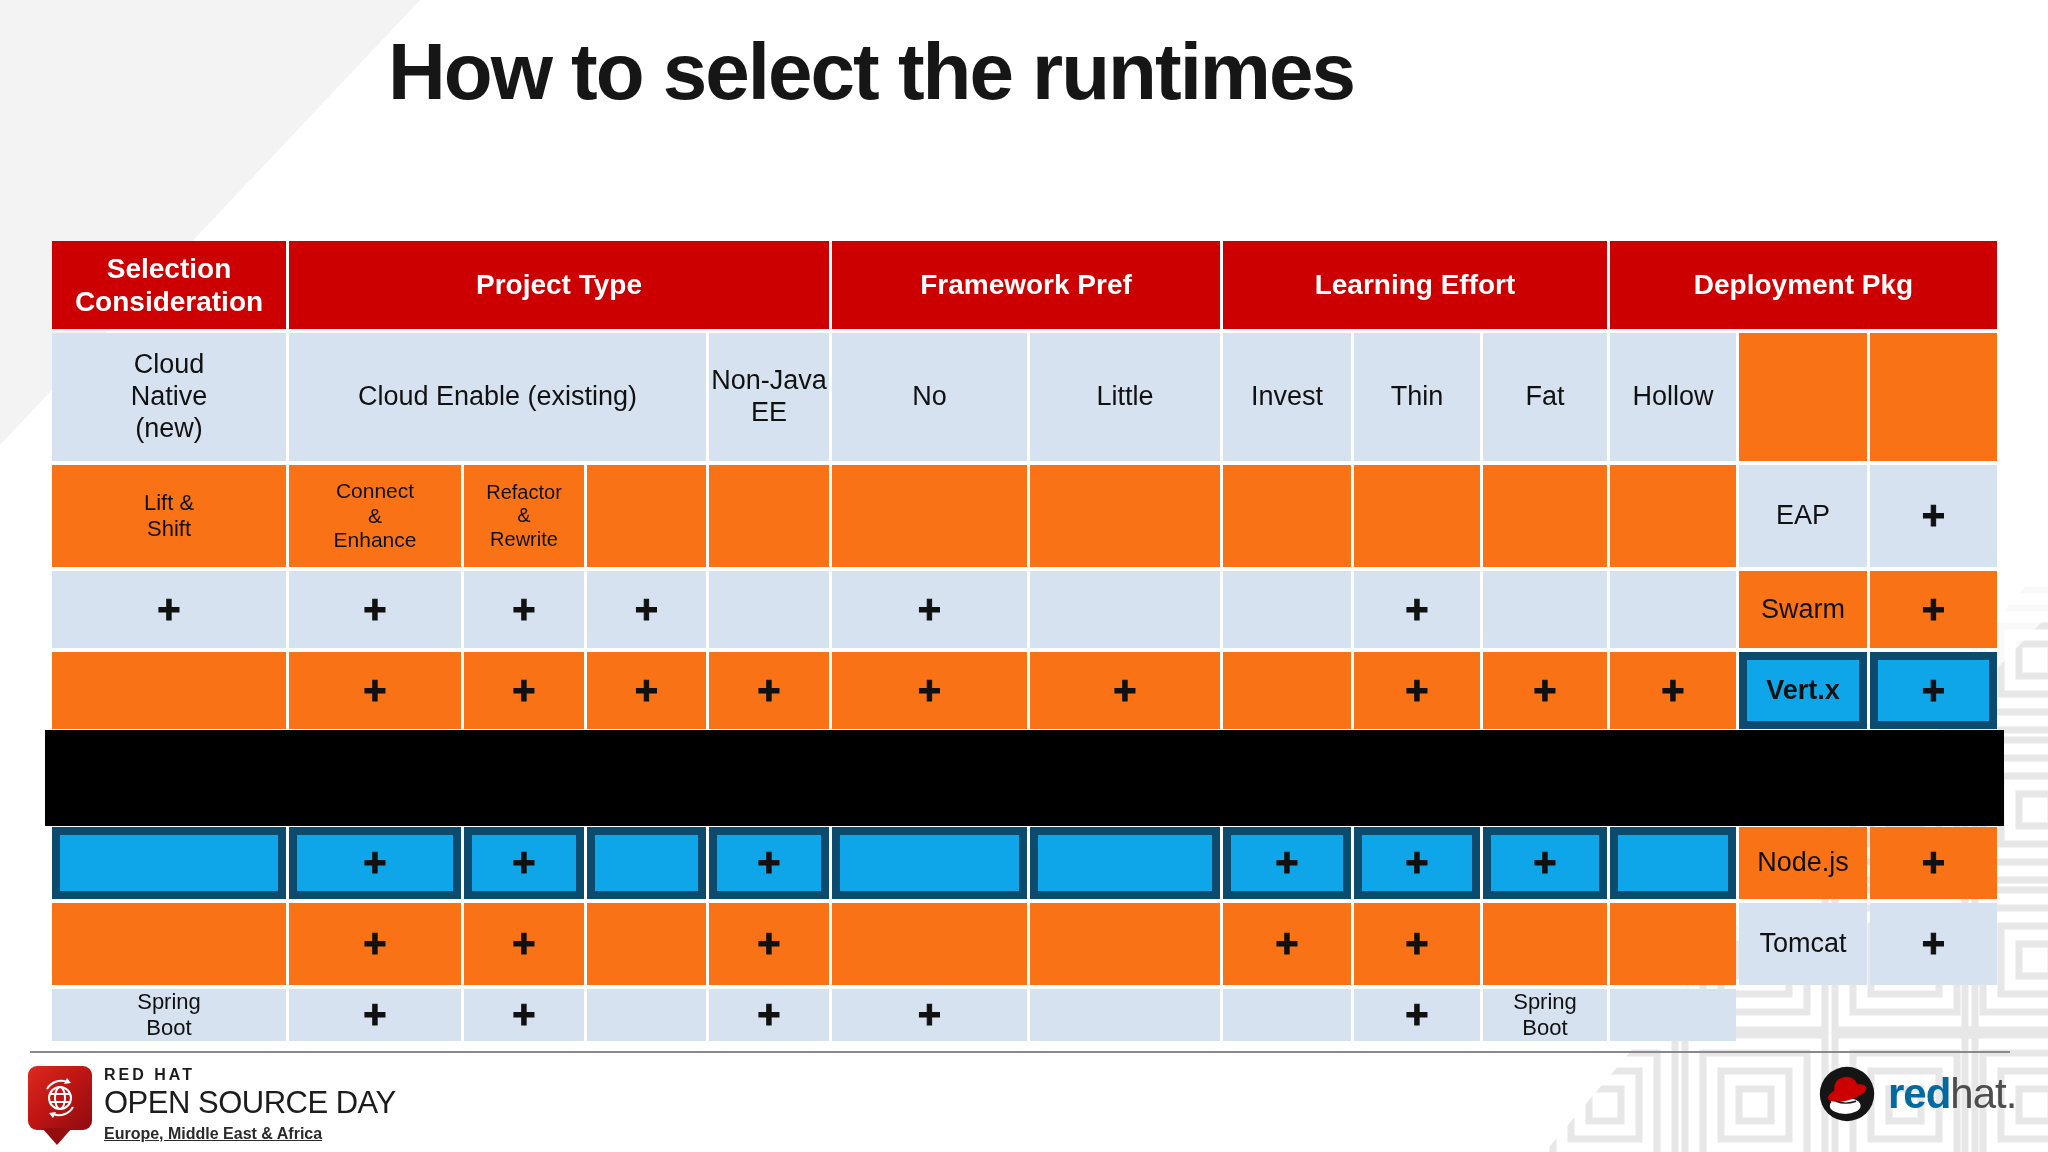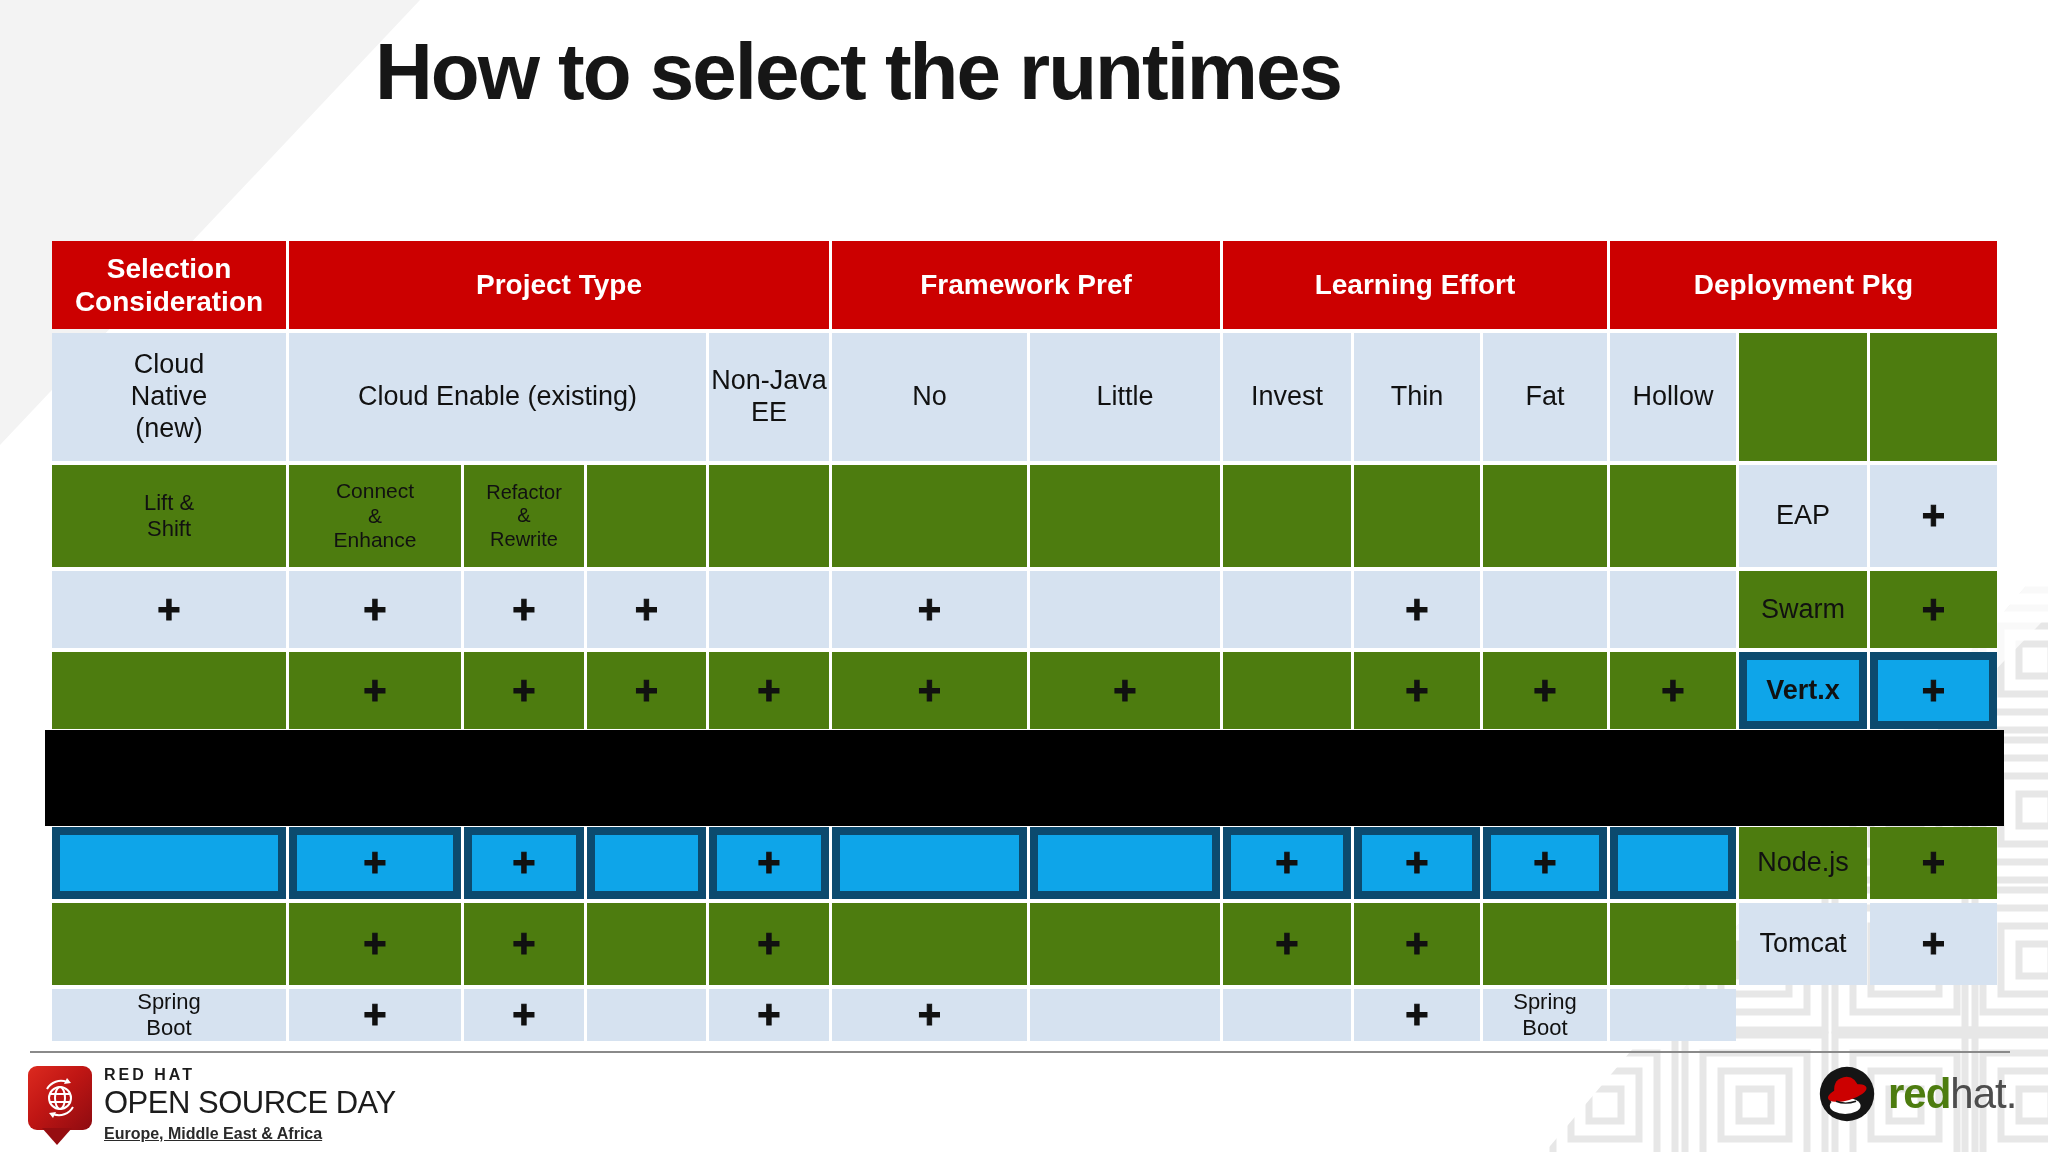--- a/index.html
+++ b/index.html
@@ -11,39 +11,39 @@
   .bg-topleft{
     position:absolute;left:0;top:0;width:640px;height:640px;z-index:0;
     background:#f3f3f3;clip-path:polygon(0 0,420px 0,0 445px);
   }
   .bg-botright{
     position:absolute;left:1545px;top:560px;width:503px;height:592px;z-index:0;
     clip-path:polygon(100% 0,100% 100%,0 100%);
   }
   
   .slide-title{
-    position:absolute;left:375px;top:26px;z-index:2;
+    position:absolute;left:388px;top:26px;z-index:2;
     font-size:80px;font-weight:bold;letter-spacing:-2px;color:#161616;white-space:nowrap;
   }
   
   .matrix{
     position:absolute;left:52px;top:241px;z-index:1;
     display:grid;
     grid-template-columns:234px 172px 120px 119px 120px 195px 190px 128px 126px 124px 126px 128px 127px;
     grid-template-rows:88px 128px 102px 77px 77px 90px 72px 82px;
     gap:4px 3px;
   }
   .cell{
     display:flex;align-items:center;justify-content:center;
     text-align:center;white-space:pre-line;line-height:1.18;
   }
   .span2{grid-column:span 2}.span3{grid-column:span 3}.span4{grid-column:span 4}
   .hdr{background:#cc0000;color:#fff;font-weight:bold;font-size:28px;}
   .light{background:#d6e2f0;}
-  .mid{background:#4d7c0f;}
+  .mid{background:#f97316;}
   .colhead{font-size:27px;}
   .bold{font-weight:bold;}
   .sub1{font-size:22px;}
   .sub2{font-size:21px;}
   .sub3{font-size:20px;}
   .rowlabel{font-size:27px;}
   .plus{font-size:40px;font-weight:bold;-webkit-text-stroke:1px #101010;}
   .celltext{font-size:22px;}
   .vx{background:#0ea5e9;border:8px solid #0c4a6e;position:relative;z-index:1;font-weight:bold;}
   .vx-backdrop{grid-row:6;grid-column:1/-1;background:#000;margin:-3px -7px;z-index:0;}
@@ -57,21 +57,21 @@
   .pin::after{
     content:'';position:absolute;left:14px;bottom:-15px;
     border-left:15px solid transparent;border-right:15px solid transparent;border-top:17px solid #960d10;
   }
   .event-text{position:absolute;left:104px;top:1066px;z-index:2;}
   .event-brand{font-size:16px;font-weight:bold;letter-spacing:3px;color:#1c1c1c;}
   .event-name{font-size:31px;font-weight:normal;letter-spacing:-0.5px;color:#1c1c1c;margin-top:1px;}
   .event-region{font-size:16px;font-weight:bold;color:#2a2a2a;margin-top:4px;text-decoration:underline;}
   .rh-logo{position:absolute;left:1818px;top:1065px;z-index:2;display:flex;align-items:center;}
   .rh-word{font-size:42px;margin-left:12px;letter-spacing:-1px;}
-  .rh-word .b{font-weight:bold;color:#4d7c0f;}
+  .rh-word .b{font-weight:bold;color:#0369a1;}
   .rh-word .r{font-weight:normal;color:#4d4d4d;}
 </style>
 </head>
 <body>
 
 <div class="bg-topleft"></div>
 <div class="bg-botright">
   <svg id="bg-pattern" width="503" height="592" xmlns="http://www.w3.org/2000/svg">
       <rect x="290" y="30" width="140" height="140" fill="none" stroke="#e7e7e7" stroke-width="7"></rect>
       <rect x="308" y="48" width="104" height="104" fill="none" stroke="#e7e7e7" stroke-width="7"></rect>

